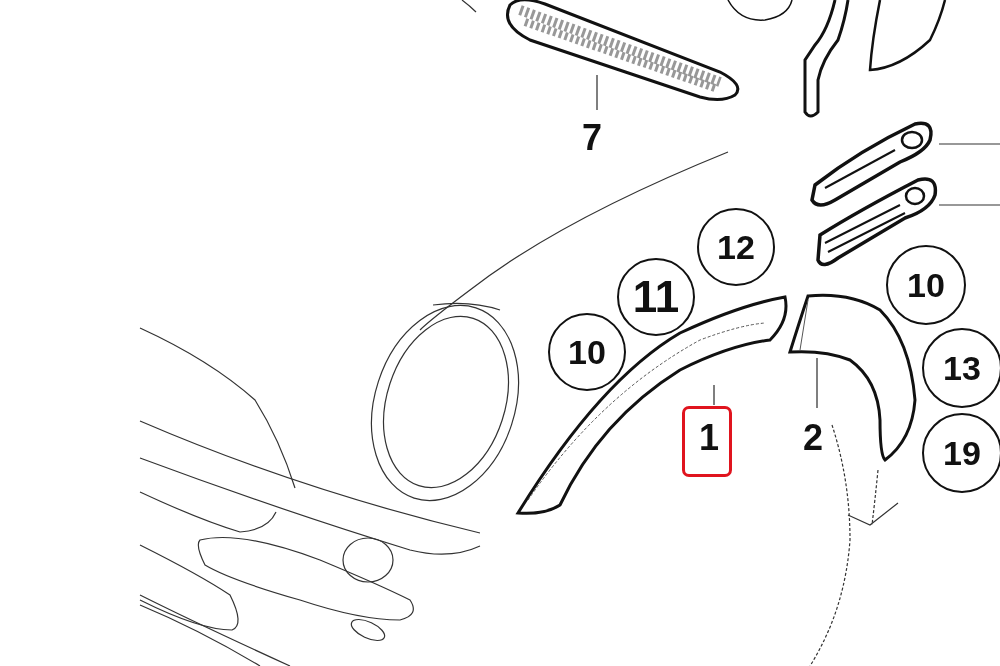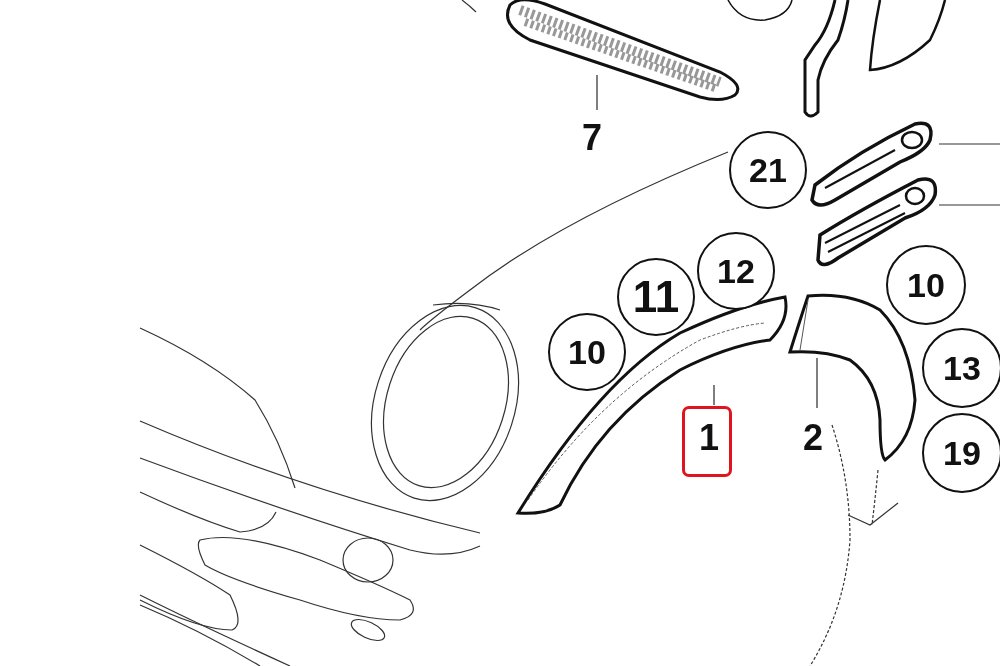--- a/index.html
+++ b/index.html
@@ -76,21 +76,20 @@
       <line x1="817" y1="358" x2="817" y2="408" stroke="#555" stroke-width="1.5"></line>
     </g>
   </svg>
 
   <div class="plain-label" style="left:582px; top:120px; font-size:36px;">7</div>
   <div class="plain-label" style="left:699px; top:420px; font-size:36px;">1</div>
   <div class="plain-label" style="left:803px; top:420px; font-size:36px;">2</div>
 
   <div class="highlight" style="left:682px; top:406px; width:50px; height:71px;"></div>
 
-  <div class="callout" style="left:729px; top:131px; width:78px; height:78px; font-size:34px;">21</div>
-  <div class="callout" style="left:697px; top:232px; width:78px; height:78px; font-size:34px;">12</div>
+  <div class="callout" style="left:697px; top:208px; width:78px; height:78px; font-size:34px;">12</div>
   <div class="callout" style="left:617px; top:258px; width:78px; height:78px; font-size:44px;">11</div>
   <div class="callout" style="left:548px; top:313px; width:78px; height:78px; font-size:34px;">10</div>
   <div class="callout" style="left:886px; top:245px; width:80px; height:80px; font-size:34px;">10</div>
   <div class="callout" style="left:922px; top:328px; width:80px; height:80px; font-size:34px;">13</div>
   <div class="callout" style="left:922px; top:413px; width:80px; height:80px; font-size:34px;">19</div>
 
 </div>
 
 </body></html>

